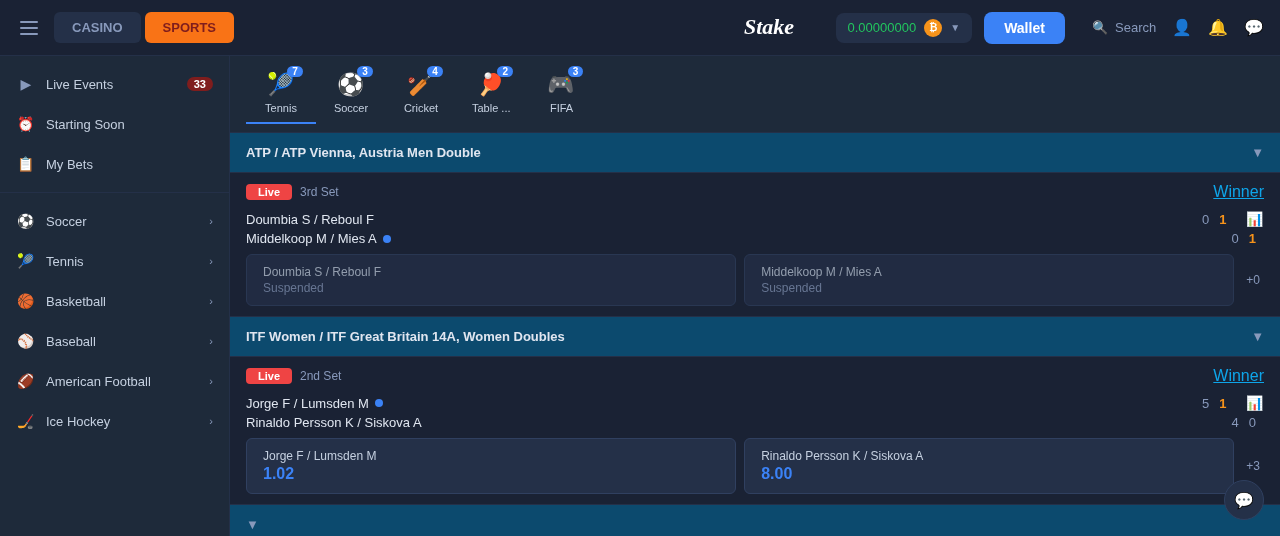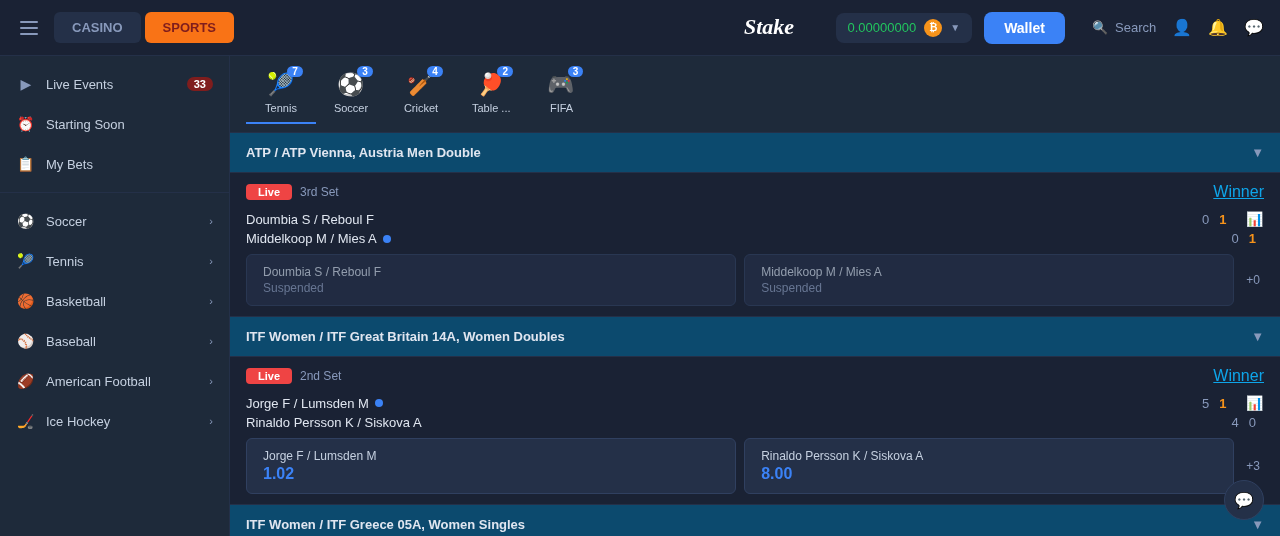--- a/index.html
+++ b/index.html
@@ -586,19 +586,18 @@
         </div>
         <div class="bet-btn">
           <span class="bet-player">Rinaldo Persson K / Siskova A</span>
           <span class="bet-odd">8.00</span>
         </div>
         <span class="more-bets">+3</span>
       </div>
     </div>
 
     <div class="section-header">
-      <span class="section-title">ITF Women / ITF Greece 05A, Women Singles</span>
       <span class="section-chevron">▼</span>
     </div>
   </div>
 </div>
 
 <div class="support-btn">💬</div>
 
 </body></html>

